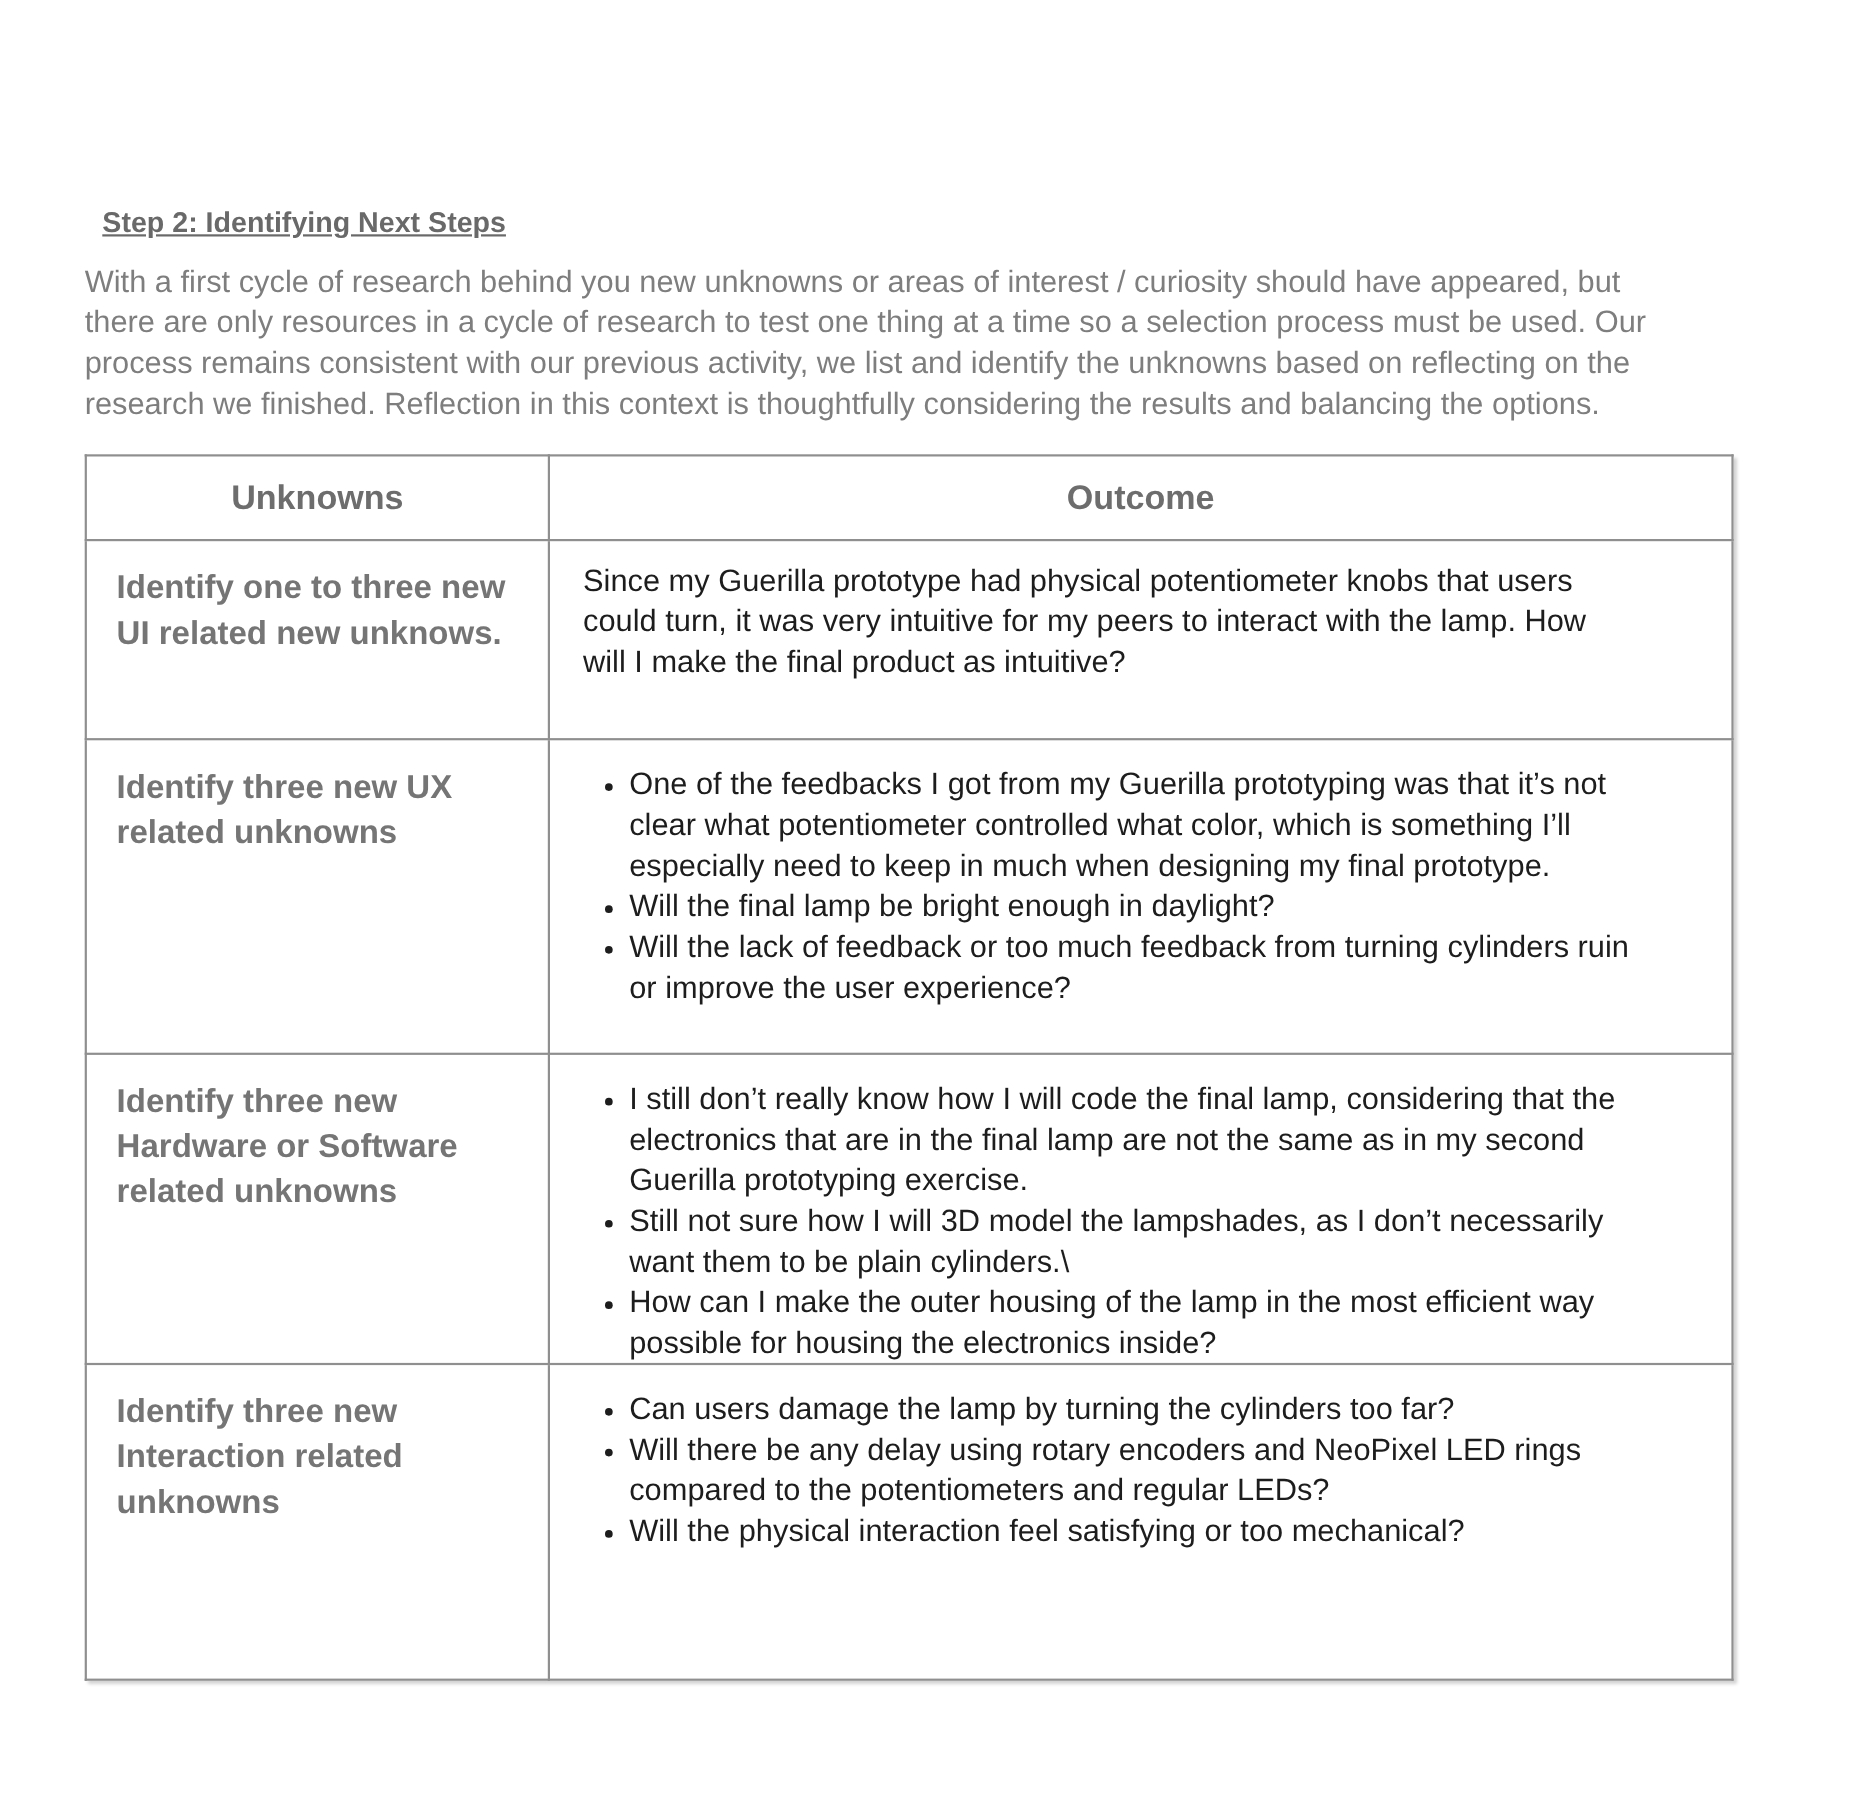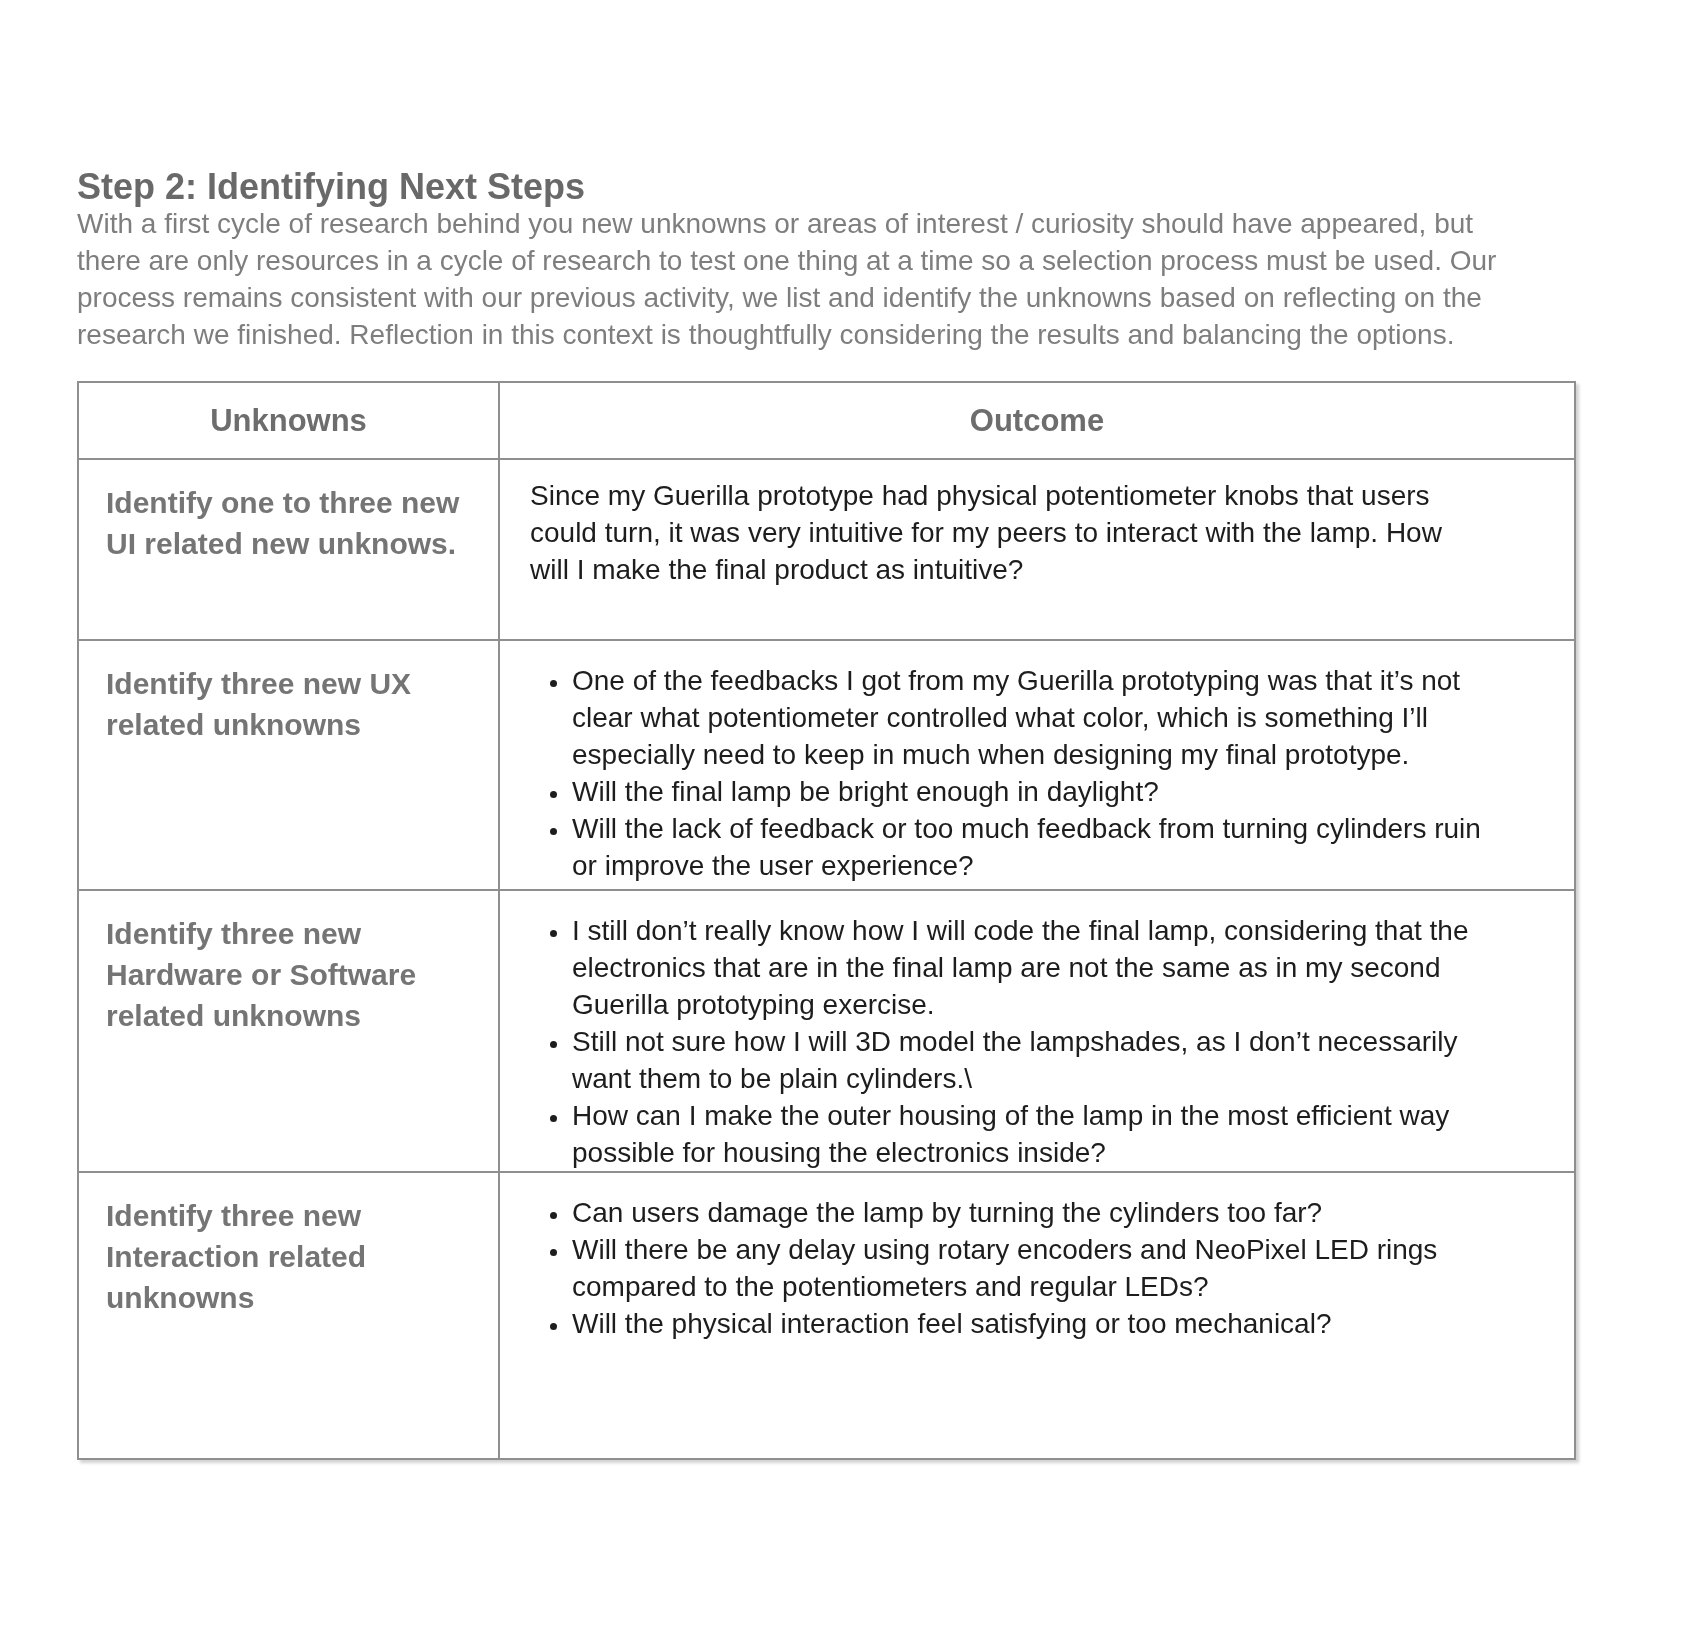--- a/index.html
+++ b/index.html
@@ -12,25 +12,26 @@
     --page_bg:#ffffff;
   }
   html,body{margin:0;padding:0;background:var(--page_bg);}
   body{
     width:1700px;height:1630px;
     font-family:"Liberation Sans", sans-serif;
     -webkit-font-smoothing:antialiased;
   }
   .page{padding:168px 120px 0 77px;}
   .section-heading{
-    margin:0;
-    font-size:36px;
+    margin:16px;
+    font-size:26px;
     font-weight:bold;
     color:var(--heading);
     line-height:37px;
+    text-decoration:underline;
   }
   .intro{
     margin:0 0 28px 0;
     max-width:1440px;
     font-size:28px;
     color:var(--body_gray);
     line-height:37px;
   }
   table.unknowns-table{
     border-collapse:collapse;
@@ -49,21 +50,21 @@
     font-weight:bold;
     color:#6d6d6d;
     vertical-align:middle;
     padding:0;
   }
   td{
     border:2px solid var(--grid);
     vertical-align:top;
   }
   tr.row-0{height:181px;}
-  tr.row-1{height:250px;}
+  tr.row-1{height:286px;}
   tr.row-2{height:277px;}
   tr.row-3{height:287px;}
   td.unknown-cell{
     padding:22px 24px 0 27px;
     font-weight:bold;
     color:var(--label_gray);
     font-size:30px;
     line-height:41px;
   }
   td.outcome-cell{

